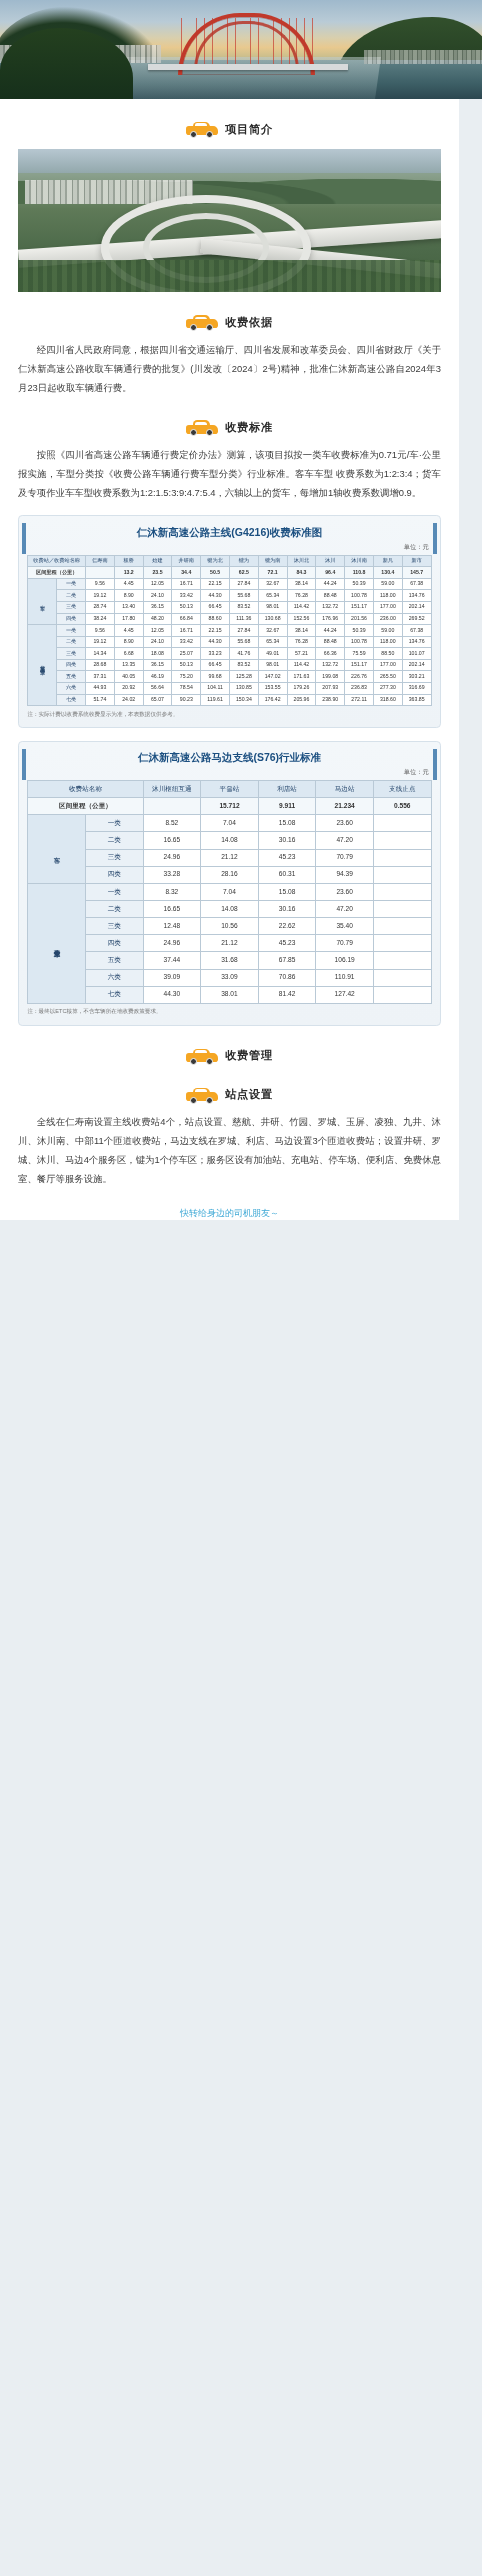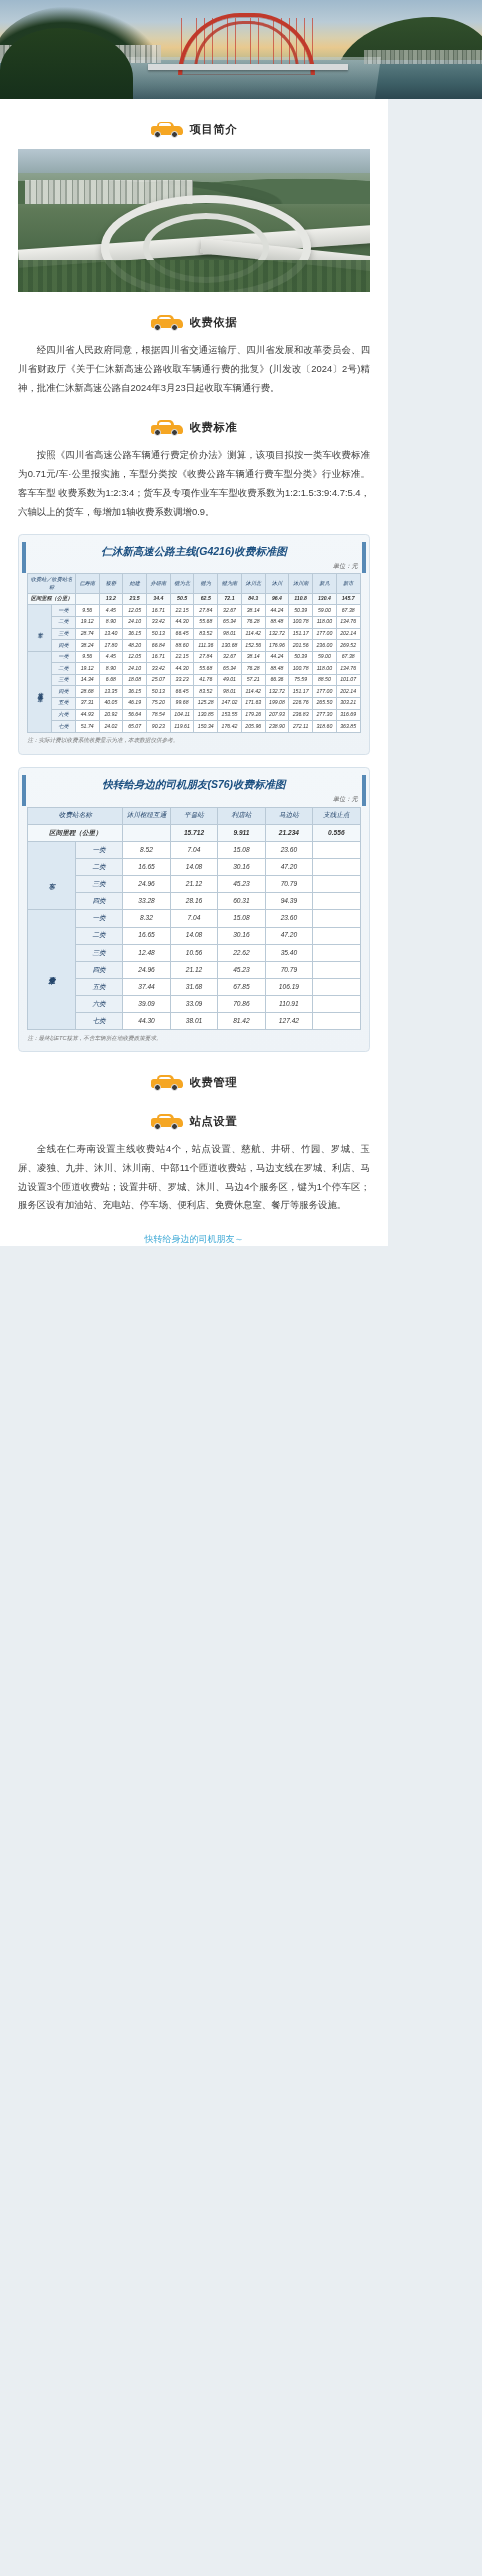--- a/index.html
+++ b/index.html
@@ -3,21 +3,21 @@
 <meta charset="utf-8">
 <style>
   * { box-sizing: border-box; }
   html, body { margin:0; padding:0; }
   body {
     width: 483px;
     font-family: "Liberation Sans", sans-serif;
     background: #e9eef2;
     color: #333;
   }
-  .page { width: 388px; background:#fff; position:relative; }
+  .page { width: 459px; background:#fff; position:relative; }
 
   
   .hero { width:483px; height:99px; position:relative; overflow:hidden; }
   .hero-sky {
     position:absolute; inset:0;
     background: linear-gradient(to bottom,
        #9fb9cc 0%, #b9cbd6 22%, #d8cfae 38%, #e8c98f 48%, #cfc08c 56%, #96a79f 68%, #6f8a86 82%, #4a6b6b 100%);
   }
   .hero-hillL {
     position:absolute; left:-7px; top:5.6px; width:175px; height:84px;
@@ -152,21 +152,20 @@
   }
 
   
   .table-card {
     margin: 12.6px 0 4.2px 0;
     background: linear-gradient(to bottom,#f3f7fa,#eef3f7);
     border:0.7px solid #d6e1ea;
     border-radius:4.2px;
     padding:9.8px 8.4px 8.4px 8.4px;
     position:relative;
-    font-style:italic;
   }
   .table-card::before, .table-card::after {
     content:""; position:absolute; top:7px; width:4.2px; height:31px; background:#2f6ea5; opacity:.8;
   }
   .table-card::before { left:2.8px; }
   .table-card::after { right:2.8px; }
   .tbl-title {
     font-size:10.5px; font-weight:bold; color:#1b4f80; text-align:center; margin-bottom:2.8px;
   }
   .tbl-unit { font-size:6.3px; color:#666; text-align:right; margin:1.4px 2.8px 2.8px 0; }
@@ -479,21 +478,21 @@
               <td>272.11</td>
               <td>318.60</td>
               <td>363.85</td>
             </tr>
           </tbody>
       </table>
       <div class="tbl-note">注：实际计费以收费系统收费显示为准，本表数据仅供参考。</div>
     </div>
 
     <div class="table-card">
-      <div class="tbl-title">快转给身边的司机朋友(S76)收费标准图</div>
+      <div class="tbl-title">仁沐新高速公路马边支线(S76)行业标准</div>
       <div class="tbl-unit">单位：元</div>
       <table class="rate2">
         <thead>
             <tr id="branch-head">
               <th colspan="2">收费站名称</th>
               <th>沐川枢纽互通</th>
               <th>平을站</th>
               <th>利店站</th>
               <th>马边站</th>
               <th>支线止点</th>

